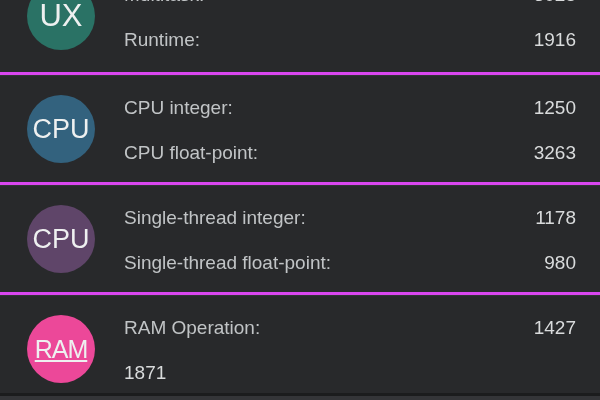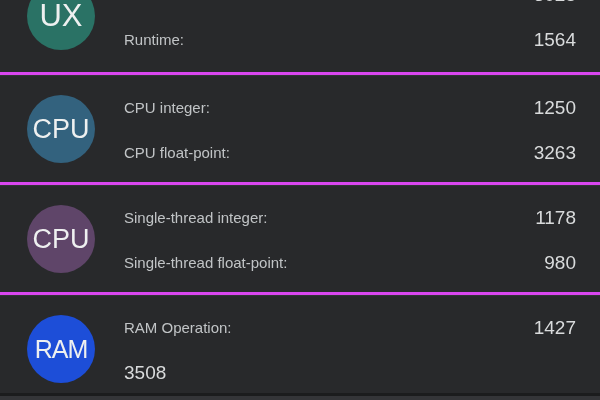--- a/index.html
+++ b/index.html
@@ -56,21 +56,21 @@
     left: 124px;
     right: 24px;
     height: 45px;
     display: flex;
     align-items: center;
     justify-content: space-between;
   }
   .row.r1 { top: 10px; gap: 16px; }
   .row.r2 { top: 55px; }
   .row .label {
-    font-size: 15px;
+    font-size: 19px;
     color: #c1c4c6;
   }
   .row .value {
     font-size: 19px;
     color: #d9dbdc;
   }
   .next-card-sliver {
     width: 600px;
     height: 9px;
     background: #343538;
@@ -84,21 +84,21 @@
 <div class="results-list">
 
   <div class="section first">
     <div class="badge size-ux" style="background-color: rgb(42, 114, 101);">UX</div>
     <div class="row r1">
       <span class="label">Multitask:</span>
       <span class="value">3025</span>
     </div>
     <div class="row r2">
       <span class="label">Runtime:</span>
-      <span class="value">1564</span>
+      <span class="value">1916</span>
     </div>
   </div>
 
   <div class="section">
     <div class="badge size-cpu" style="background-color: rgb(51, 98, 126);">CPU</div>
     <div class="row r1">
       <span class="label">CPU integer:</span>
       <span class="value">1250</span>
     </div>
     <div class="row r2">
@@ -113,25 +113,25 @@
       <span class="label">Single-thread integer:</span>
       <span class="value">1178</span>
     </div>
     <div class="row r2">
       <span class="label">Single-thread float-point:</span>
       <span class="value">980</span>
     </div>
   </div>
 
   <div class="section last">
-    <div class="badge size-ram" style="background-color: #1d4ed8;">RAM</div>
+    <div class="badge size-ram" style="background-color: #ec4899; text-decoration: underline;">RAM</div>
     <div class="row r1">
       <span class="label">RAM Operation:</span>
       <span class="value">1427</span>
     </div>
     <div class="row r2">
-      <span class="value">3508</span>
+      <span class="value">1871</span>
     </div>
   </div>
 
   <div class="next-card-sliver"></div>
 
 </div>
 
 </body></html>

